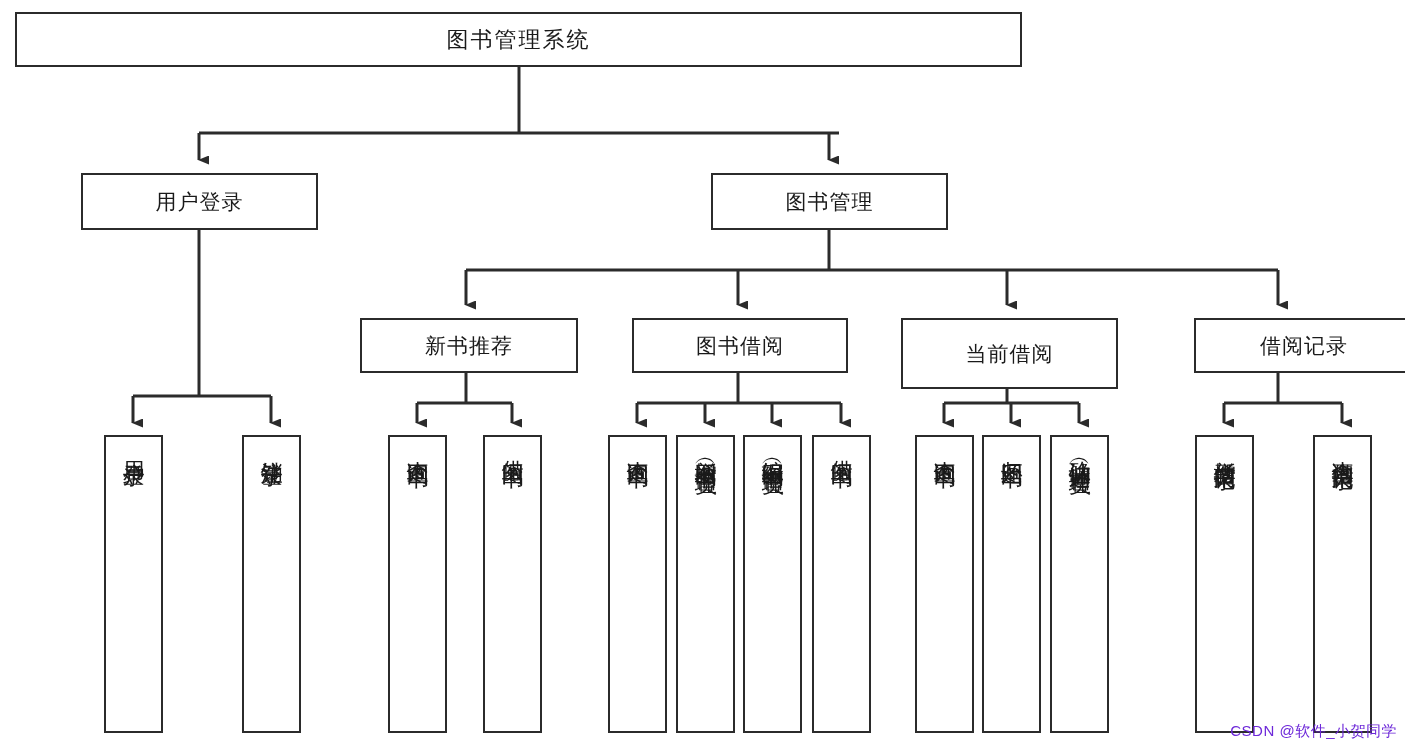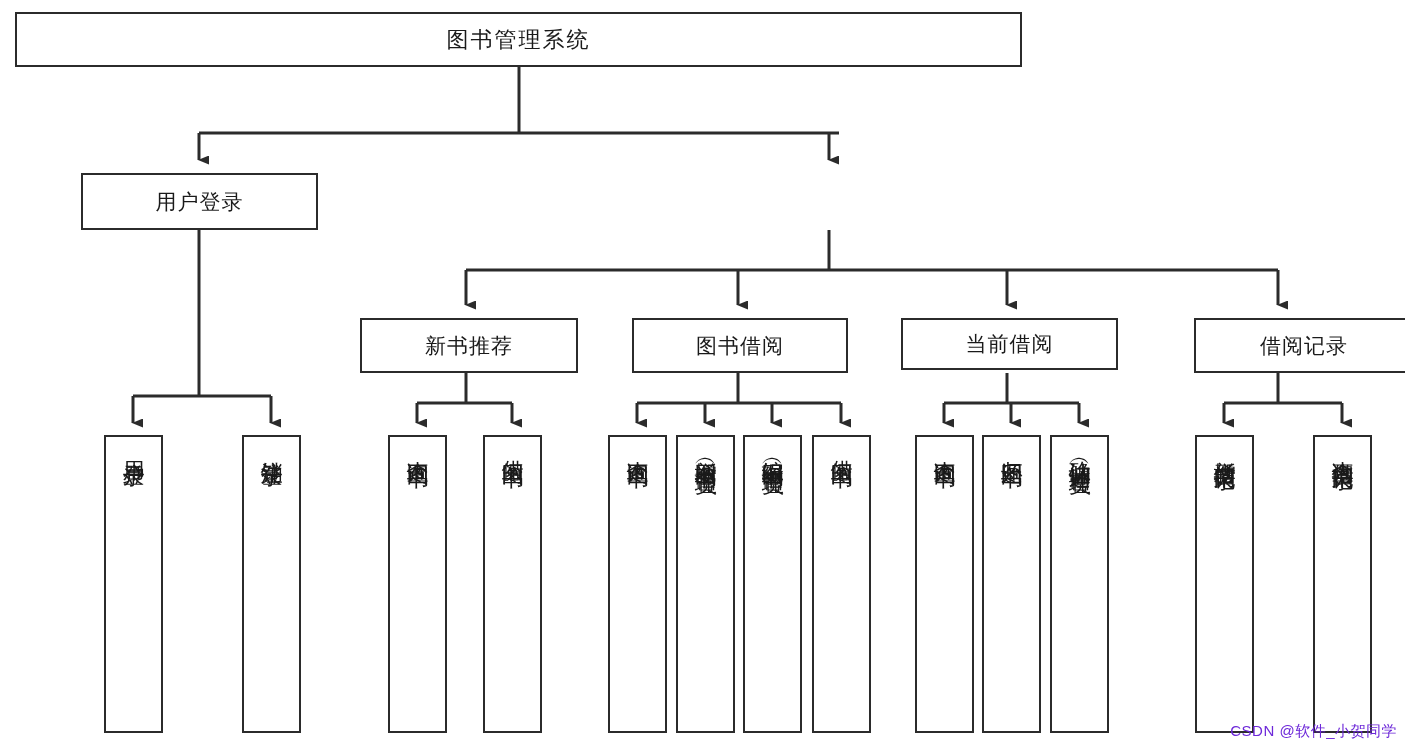--- a/index.html
+++ b/index.html
@@ -90,28 +90,31 @@
     </g>
   </svg>
 
   <div class="node root" style="left:15px;top:12px;width:1007px;height:55px;">
     <span>图书管理系统</span>
   </div>
 
   <div class="node h" style="left:81px;top:173px;width:237px;height:57px;">
     <span>用户登录</span>
   </div>
+  <div class="node h" style="left:711px;top:173px;width:237px;height:57px;">
+    <span>图书管理</span>
+  </div>
 
   <div class="node h" style="left:632px;top:318px;width:216px;height:55px;">
     <span>图书借阅</span>
   </div>
   <div class="node h" style="left:360px;top:318px;width:218px;height:55px;">
     <span>新书推荐</span>
   </div>
-  <div class="node h" style="left:901px;top:318px;width:217px;height:52px;">
+  <div class="node h" style="left:901px;top:318px;width:217px;height:71px;">
     <span>当前借阅</span>
   </div>
   <div class="node h" style="left:1170px;top:318px;width:220px;height:55px;margin-left:24px;">
     <span>借阅记录</span>
   </div>
 
   <div class="leaf" style="left:104px;top:435px;width:59px;height:298px;">
     <span class="vtxt">用户登录</span>
   </div>
   <div class="leaf" style="left:242px;top:435px;width:59px;height:298px;">

